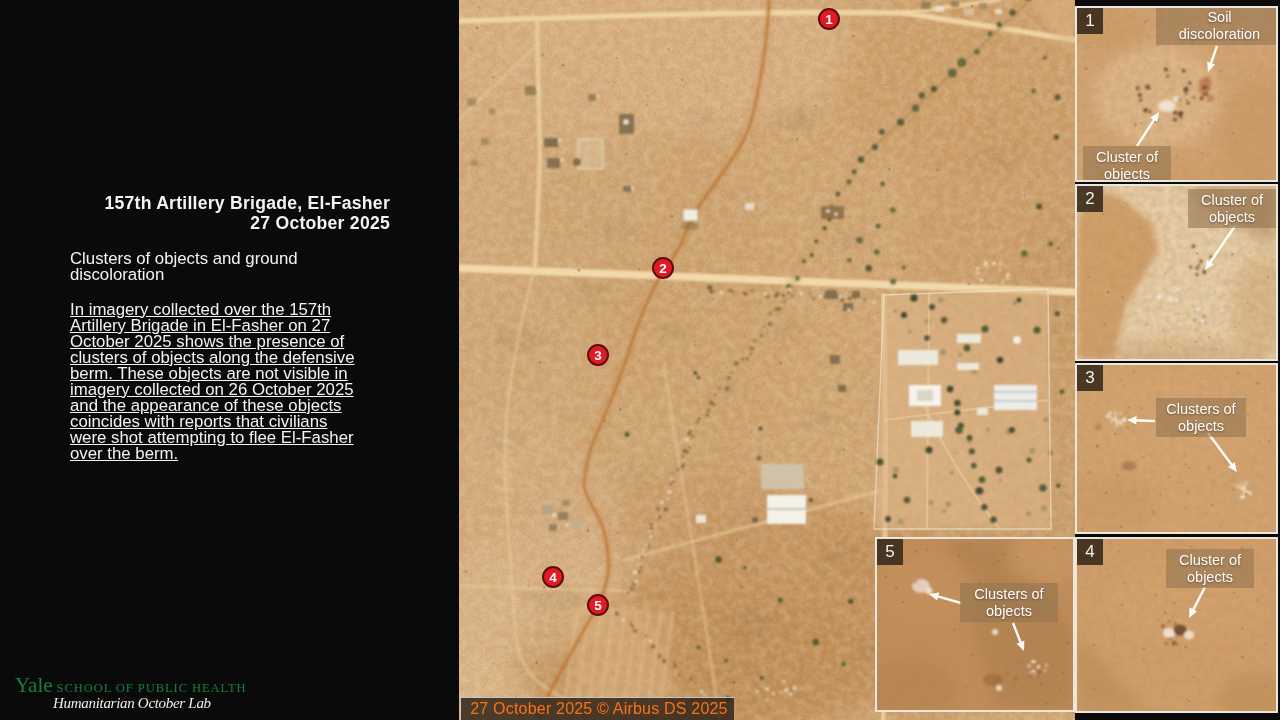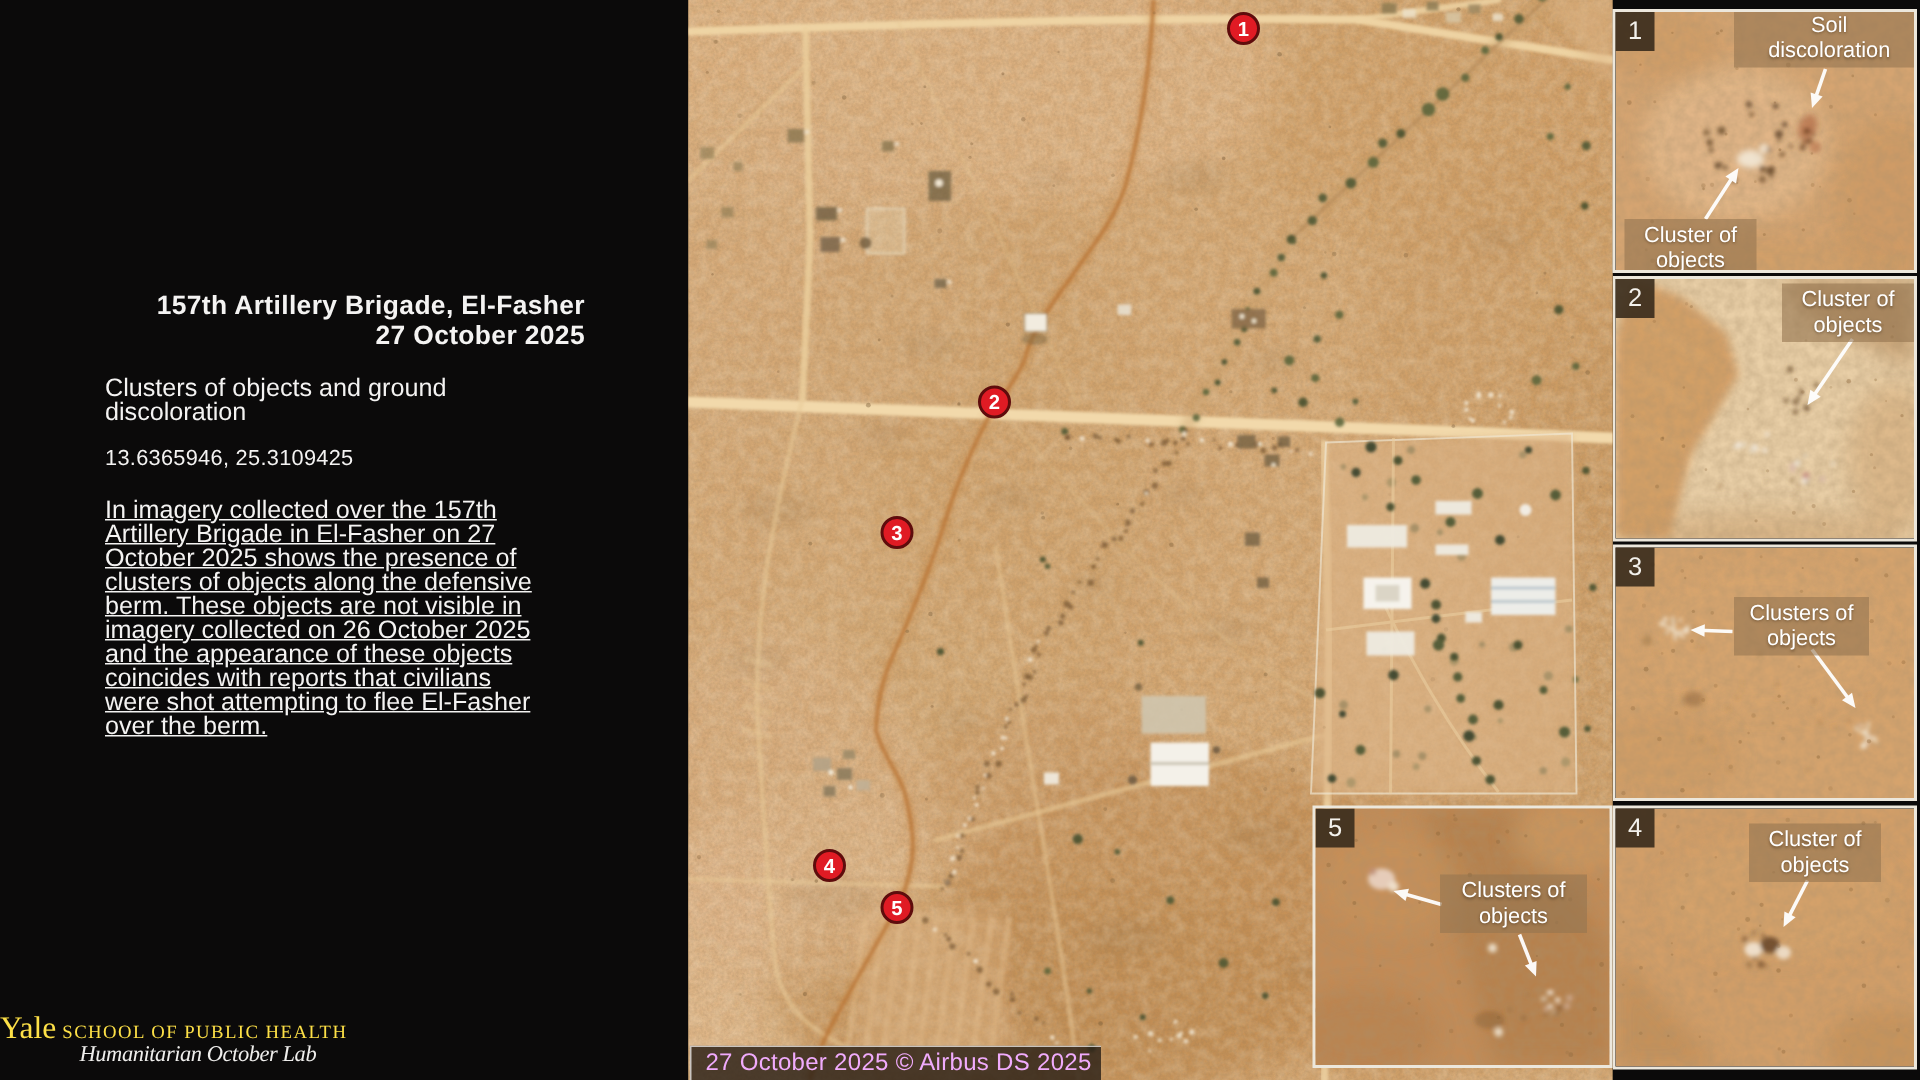--- a/index.html
+++ b/index.html
@@ -5,45 +5,44 @@
   html,body{margin:0;padding:0;background:#0b0a0a;width:1280px;height:720px;overflow:hidden;}
   body{font-family:"Liberation Sans",sans-serif;position:relative;}
   .abs{position:absolute;}
   #leftpanel{left:70px;top:194px;width:320px;color:#f4f3f2;}
   #title{font-size:17.6px;font-weight:bold;line-height:19.5px;letter-spacing:.25px;text-align:right;}
   #subtitle{font-size:16.8px;line-height:16.3px;margin-top:18px;}
   #coords{font-size:14.5px;margin-top:14px;letter-spacing:.2px;}
   #para{font-size:16.8px;line-height:16px;margin-top:18px;text-decoration:underline;}
   #caption{left:460px;top:697px;width:274px;height:23px;padding-left:3px;background:rgba(43,32,22,.82);
     border-left:1px solid rgba(255,255,255,.7);border-top:1px solid rgba(255,255,255,.7);
-    color:#f0abfc;font-size:16px;line-height:22px;text-align:center;letter-spacing:.2px;box-sizing:border-box;}
+    color:#f97316;font-size:16px;line-height:22px;text-align:center;letter-spacing:.2px;box-sizing:border-box;}
   .inset{border:2px solid #ece7dc;box-sizing:border-box;overflow:hidden;}
   .numbox{position:absolute;left:0;top:0;width:26px;height:26px;background:rgba(56,43,28,.9);
     color:#f3f1ec;font-size:17px;display:flex;align-items:center;justify-content:center;z-index:3;}
   .lbl{position:absolute;background:rgba(148,117,80,.6);color:#fff;font-size:14.5px;
     line-height:16.5px;text-align:center;padding:3px 8px;text-shadow:0 1px 2px rgba(60,40,20,.55);z-index:2;box-sizing:border-box;}
 </style>
 </head>
 <body>
   <div class="abs" id="leftpanel">
     <div id="title">157th Artillery Brigade, El-Fasher<br>27 October 2025</div>
     <div id="subtitle">Clusters of objects and ground<br>discoloration</div>
-    <div id="coords">13.6365946, 25.3109425</div>
     <div id="para">In imagery collected over the 157th<br>
 Artillery Brigade in El-Fasher on 27<br>
 October 2025 shows the presence of<br>
 clusters of objects along the defensive<br>
 berm. These objects are not visible in<br>
 imagery collected on 26 October 2025<br>
 and the appearance of these objects<br>
 coincides with reports that civilians<br>
 were shot attempting to flee El-Fasher<br>
 over the berm.</div>
   </div>
-  <div class="abs" style="left:0;top:675px;color:#fde047;font-family:'Liberation Serif',serif;line-height:20px;white-space:nowrap;">
+  <div class="abs" style="left:15px;top:675px;color:#15803d;font-family:'Liberation Serif',serif;line-height:20px;white-space:nowrap;">
     <span style="font-size:21px;">Yale</span><span style="font-size:12.5px;letter-spacing:.95px;margin-left:4px;">SCHOOL OF PUBLIC HEALTH</span>
   </div>
   <div class="abs" style="left:53px;top:696px;color:#efeeec;font-family:'Liberation Serif',serif;font-size:15px;letter-spacing:-0.3px;font-style:italic;line-height:15px;white-space:nowrap;">Humanitarian October Lab</div>
   <div class="abs" id="map" style="left:459px;top:0;width:616px;height:720px;background:#d4a671;"><svg width="616" height="720" viewBox="0 0 616 720">
       <defs>
 <filter id="b1" x="-60%" y="-60%" width="220%" height="220%">
           <feGaussianBlur stdDeviation="1.1"></feGaussianBlur>
         </filter>
 <filter id="b2" x="-60%" y="-60%" width="220%" height="220%">
           <feGaussianBlur stdDeviation="2.5"></feGaussianBlur>

